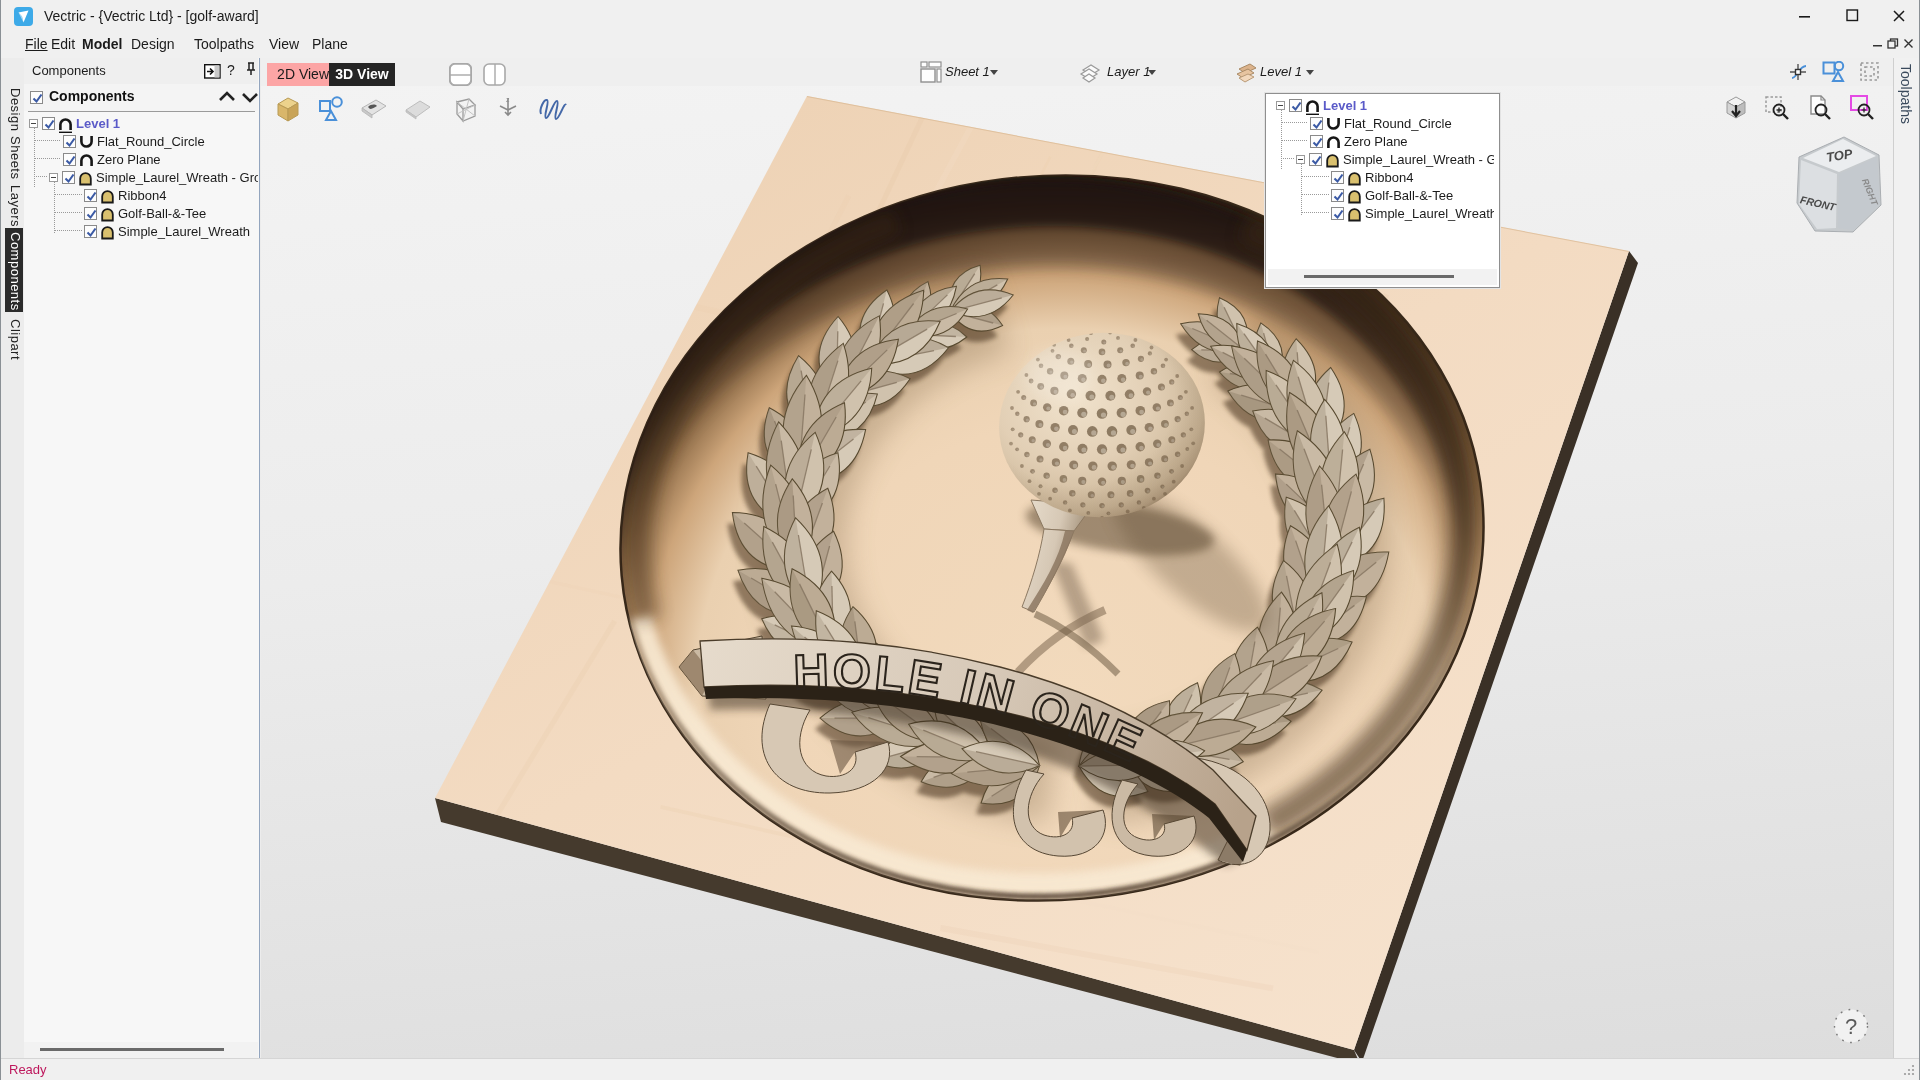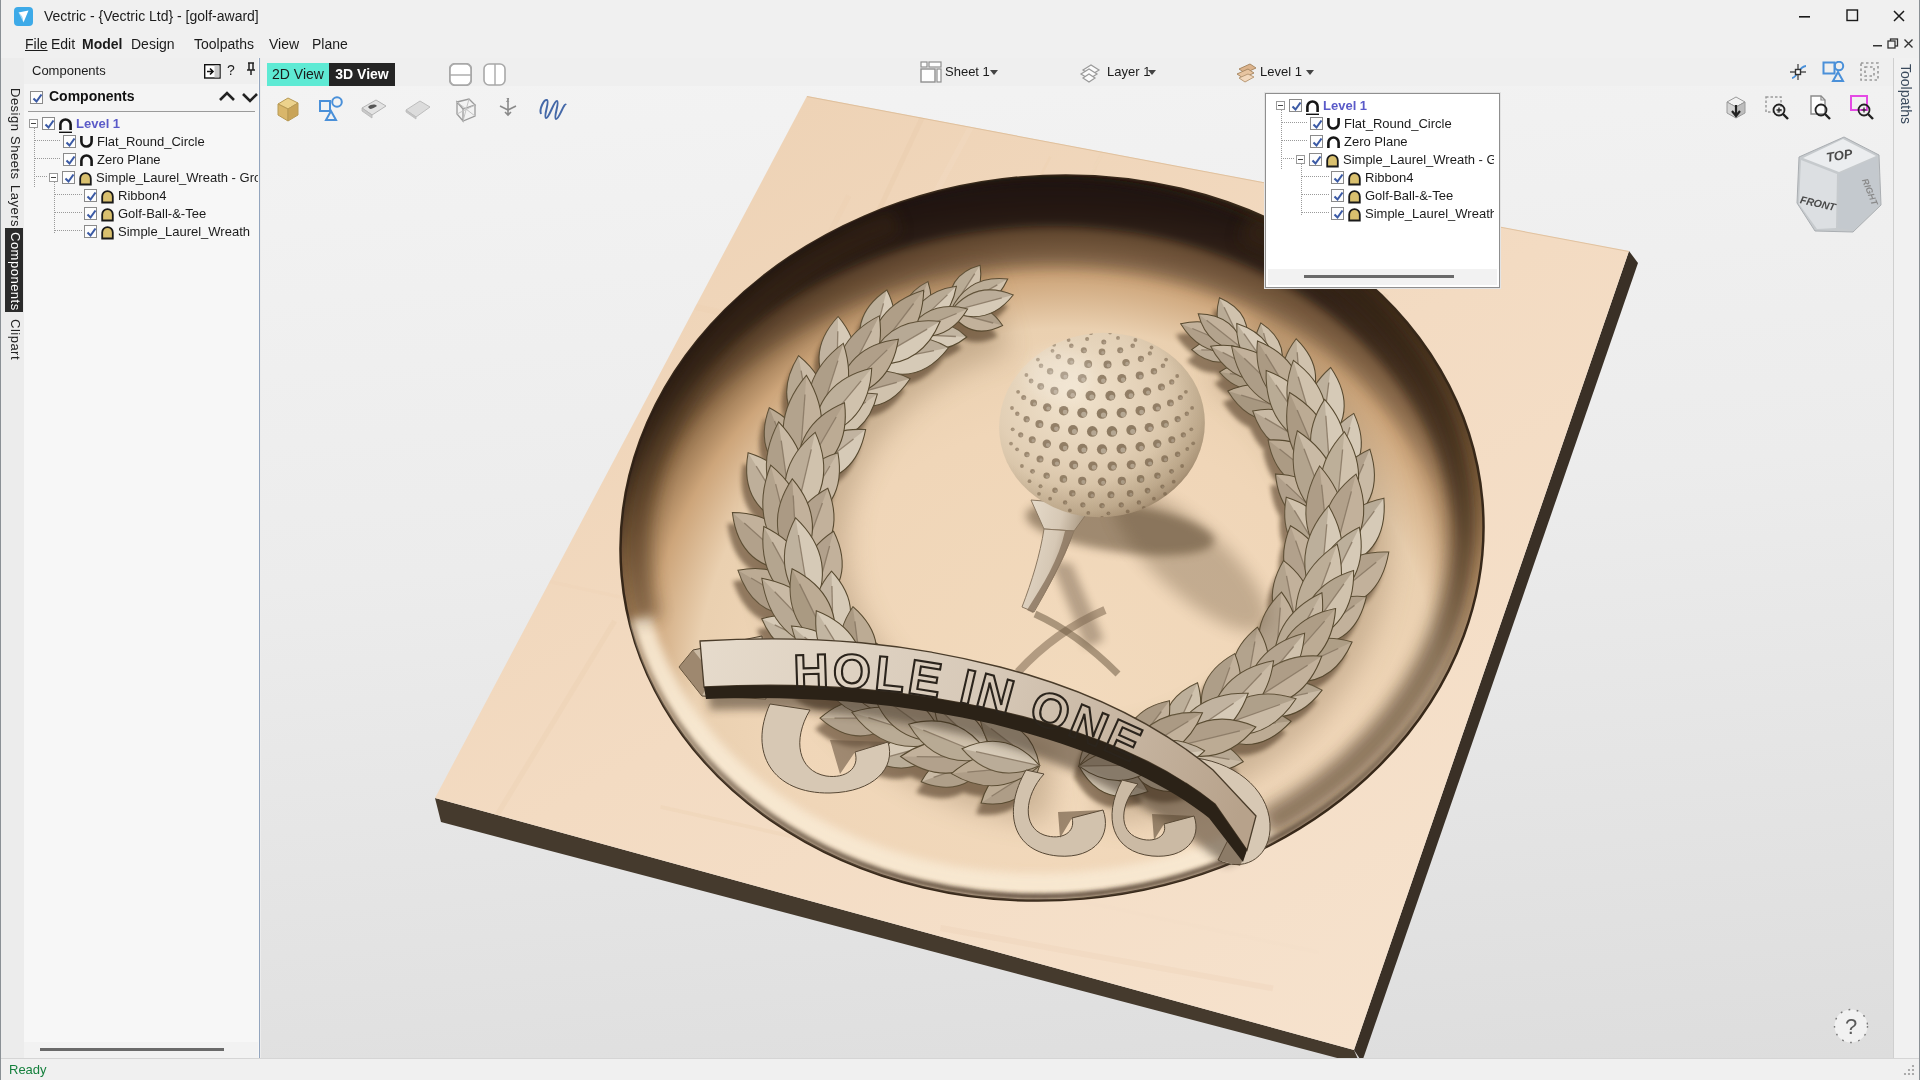--- a/index.html
+++ b/index.html
@@ -32,38 +32,38 @@
 .trow * { vertical-align:middle; }
 .exp { display:inline-block; width:9px; height:9px; border:1px solid #9a9a9a; background:#fff;
   position:relative; }
 .exp::after { content:""; position:absolute; left:1px; right:1px; top:3px; height:1px; background:#444; }
 .lvl1 { color:#5a5ac8; font-weight:bold; }
 #lpscroll { position:absolute; left:0; right:1px; bottom:0; height:16px; background:#f2f2f2; }
 #lpscroll .thumb { position:absolute; left:16px; width:184px; top:6px; height:3px; background:#6a6a6a; }
 
 #row1 { position:absolute; left:261px; top:58px; width:1633px; height:28px; background:#efefef; z-index:4; }
 #row2 { position:absolute; left:261px; top:86px; width:1633px; height:48px; z-index:4; }
-.vtab2d { position:absolute; left:6px; top:5px; width:62px; height:23px; background:#5eead4;
-  color:#1b1b1b; font-size:14px; text-align:center; line-height:23px; }
+.vtab2d { position:absolute; left:6px; top:5px; width:62px; height:23px; background:#fca5a5;
+  color:#1b1b1b; font-size:14px; text-align:right; line-height:23px; }
 .vtab3d { position:absolute; left:68px; top:5px; width:66px; height:23px; background:#252525;
   color:#ffffff; font-size:14px; font-weight:bold; text-align:center; line-height:23px; }
 .splitbtn { position:absolute; top:5px; width:23px; height:23px; border:1px solid #a8a8a8;
   border-radius:5px; background:#fff; }
-.ddl { position:absolute; top:0; height:28px; font-size:13px; color:#1b1b1b; line-height:28px; }
+.ddl { position:absolute; top:0; height:28px; font-size:13px; color:#1b1b1b; line-height:28px;font-style:italic; }
 
 #canvas { position:absolute; left:261px; top:86px; width:1633px; height:972px; z-index:0;
   background:linear-gradient(175deg,#f3f3f3 0%,#ececec 45%,#dddddd 100%); }
 
 #rightstrip { position:absolute; right:1px; top:58px; width:26px; bottom:22px; z-index:5;
   background:#f1f1f1; border-left:1px solid #cfcfcf; }
 #tptab { position:absolute; left:4px; top:6px; font-size:14px; color:#3a4a5c;
   writing-mode:vertical-rl; }
 
 #statusbar { position:absolute; left:1px; right:1px; bottom:0; height:22px;
-  background:#f0f0f0; border-top:1px solid #d5d5d5; font-size:13px; color:#15803d; }
+  background:#f0f0f0; border-top:1px solid #d5d5d5; font-size:13px; color:#be185d; }
 #statusbar .r { position:absolute; left:8px; top:3px; }
 
 #float { position:absolute; left:1265px; top:93px; width:235px; height:195px; z-index:6;
   background:#fff; border:1px solid #8f8f8f; box-shadow:0 0 0 1px #e3e3e3; }
 #floatscroll { position:absolute; left:2px; right:2px; bottom:2px; height:16px; background:#f2f2f2; }
 #floatscroll .thumb { position:absolute; left:36px; width:150px; top:6px; height:3px; background:#6a6a6a; }
 </style></head><body>
 <div id="win"></div>
 
 <div id="titlebar">

